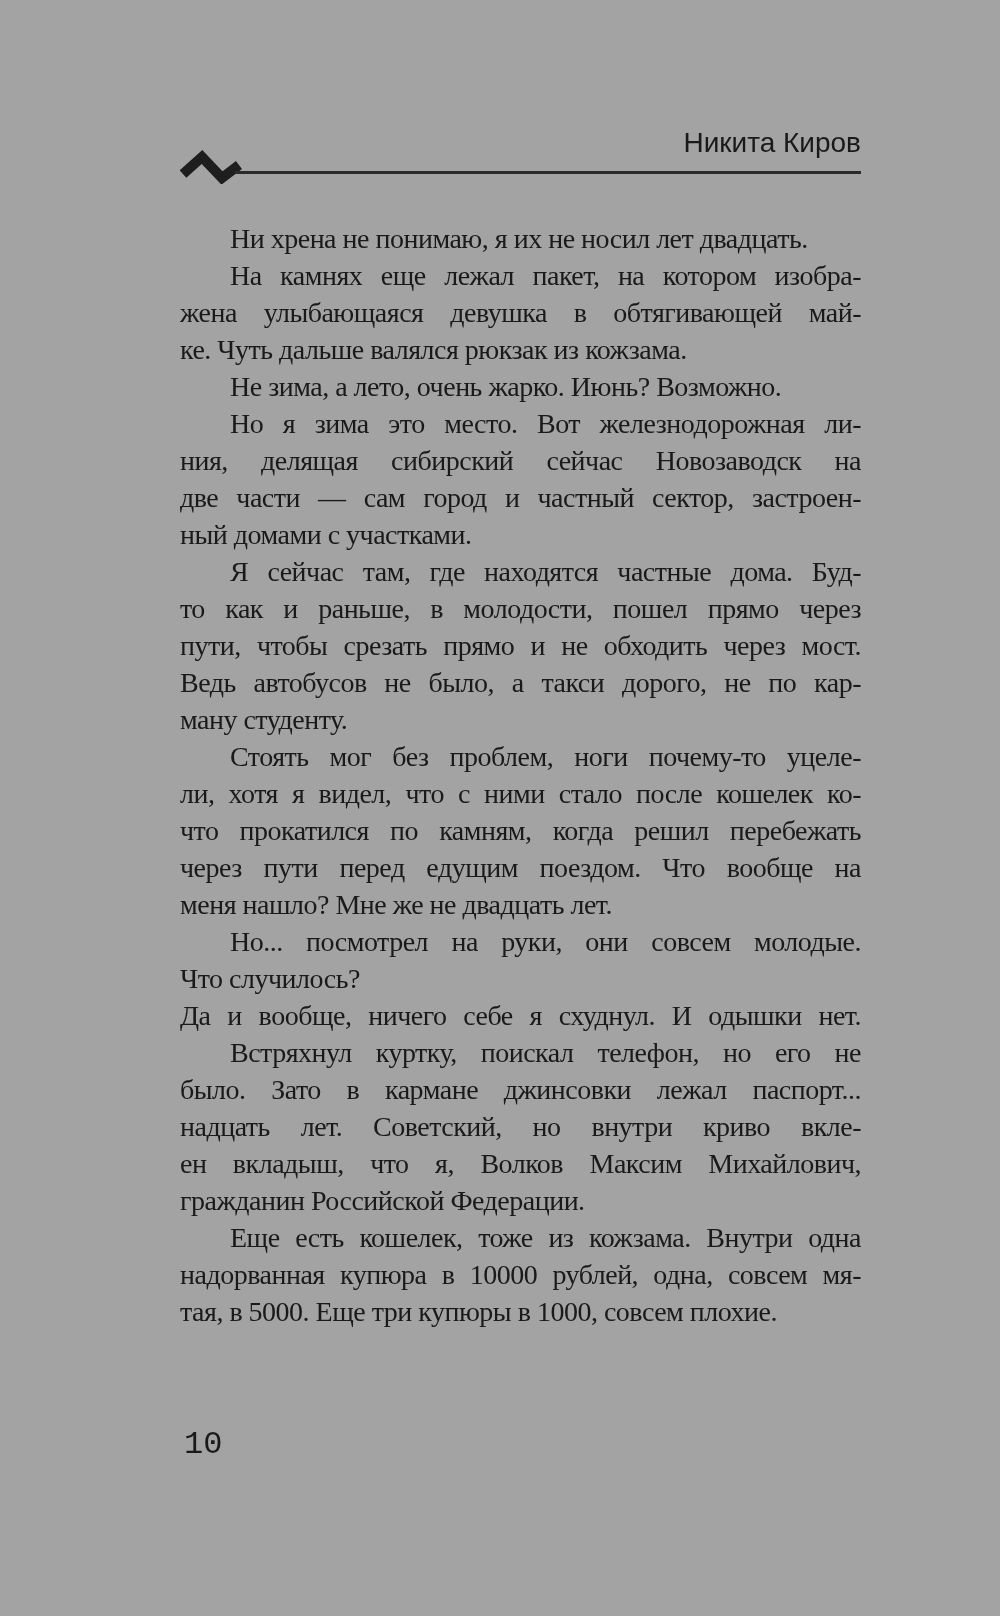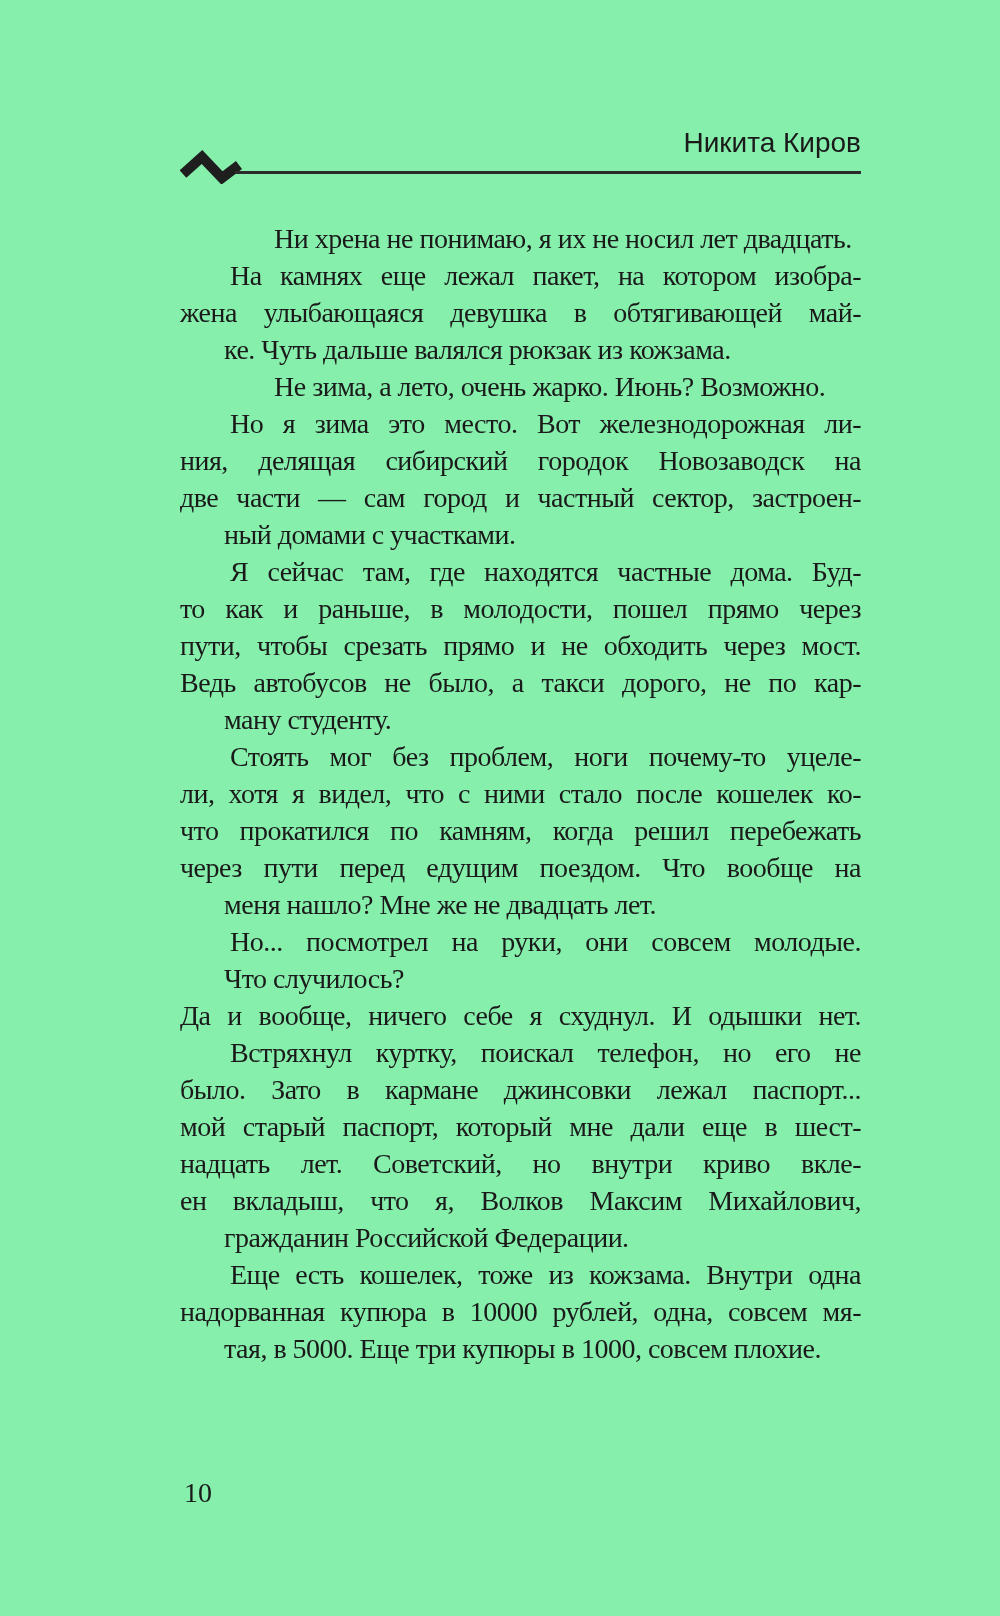--- a/index.html
+++ b/index.html
@@ -9,21 +9,21 @@
   body {
     width: 1000px;
     height: 1616px;
     background: #ffffff;
     position: relative;
     overflow: hidden;
   }
   .page {
     position: absolute;
     inset: 0;
-    background: #86efac;
+    background: #a3a3a3;
   }
   
   .running-head {
     position: absolute;
     left: 180px;
     top: 128px;
     width: 681px;
     text-align: right;
     font-family: "Liberation Sans", sans-serif;
     font-size: 28px;
@@ -73,32 +73,30 @@
     white-space: nowrap;
   }
   .line.j {
     white-space: normal;
   }
   .line.first {
     text-indent: 50px;
   }
   .line.last {
     text-align-last: left;
-    margin-left: 44px;
   }
   
   .page-number {
     position: absolute;
     left: 184px;
     top: 1430px;
-    font-family: Liberation Serif, serif;
-    font-size: 28px;
+    font-family: Liberation Mono, monospace;
+    font-size: 32px;
     line-height: 30px;
     color: #1a1a1a;
-    margin-top: 48px;
   }
 </style>
 </head>
 <body>
 
 <div class="page">
 
   <div class="running-head">Никита Киров</div>
 
   <div class="rule-row">
@@ -108,39 +106,38 @@
     <div class="rule"></div>
   </div>
 
   <main class="body-text" id="body-container">
       <div class="line j first last">Ни хрена не понимаю, я их не носил лет двадцать.</div>
       <div class="line j first">На камнях еще лежал пакет, на котором изобра-</div>
       <div class="line j">жена улыбающаяся девушка в обтягивающей май-</div>
       <div class="line j last">ке. Чуть дальше валялся рюкзак из кожзама.</div>
       <div class="line j first last">Не зима, а лето, очень жарко. Июнь? Возможно.</div>
       <div class="line j first">Но я зима это место. Вот железнодорожная ли-</div>
-      <div class="line j">ния, делящая сибирский городок Новозаводск на</div>
+      <div class="line j">ния, делящая сибирский сейчас Новозаводск на</div>
       <div class="line j">две части — сам город и частный сектор, застроен-</div>
       <div class="line j last">ный домами с участками.</div>
       <div class="line j first">Я сейчас там, где находятся частные дома. Буд-</div>
       <div class="line j">то как и раньше, в молодости, пошел прямо через</div>
       <div class="line j">пути, чтобы срезать прямо и не обходить через мост.</div>
       <div class="line j">Ведь автобусов не было, а такси дорого, не по кар-</div>
       <div class="line j last">ману студенту.</div>
       <div class="line j first">Стоять мог без проблем, ноги почему-то уцеле-</div>
       <div class="line j">ли, хотя я видел, что с ними стало после кошелек ко-</div>
       <div class="line j">что прокатился по камням, когда решил перебежать</div>
       <div class="line j">через пути перед едущим поездом. Что вообще на</div>
       <div class="line j last">меня нашло? Мне же не двадцать лет.</div>
       <div class="line j first">Но... посмотрел на руки, они совсем молодые.</div>
       <div class="line j last">Что случилось?</div>
       <div class="line j">Да и вообще, ничего себе я схуднул. И одышки нет.</div>
       <div class="line j first">Встряхнул куртку, поискал телефон, но его не</div>
       <div class="line j">было. Зато в кармане джинсовки лежал паспорт...</div>
-      <div class="line j">мой старый паспорт, который мне дали еще в шест-</div>
       <div class="line j">надцать лет. Советский, но внутри криво вкле-</div>
       <div class="line j">ен вкладыш, что я, Волков Максим Михайлович,</div>
       <div class="line j last">гражданин Российской Федерации.</div>
       <div class="line j first">Еще есть кошелек, тоже из кожзама. Внутри одна</div>
       <div class="line j">надорванная купюра в 10000 рублей, одна, совсем мя-</div>
       <div class="line j last">тая, в 5000. Еще три купюры в 1000, совсем плохие.</div>
     </main>
 
   <div class="page-number">10</div>
 

